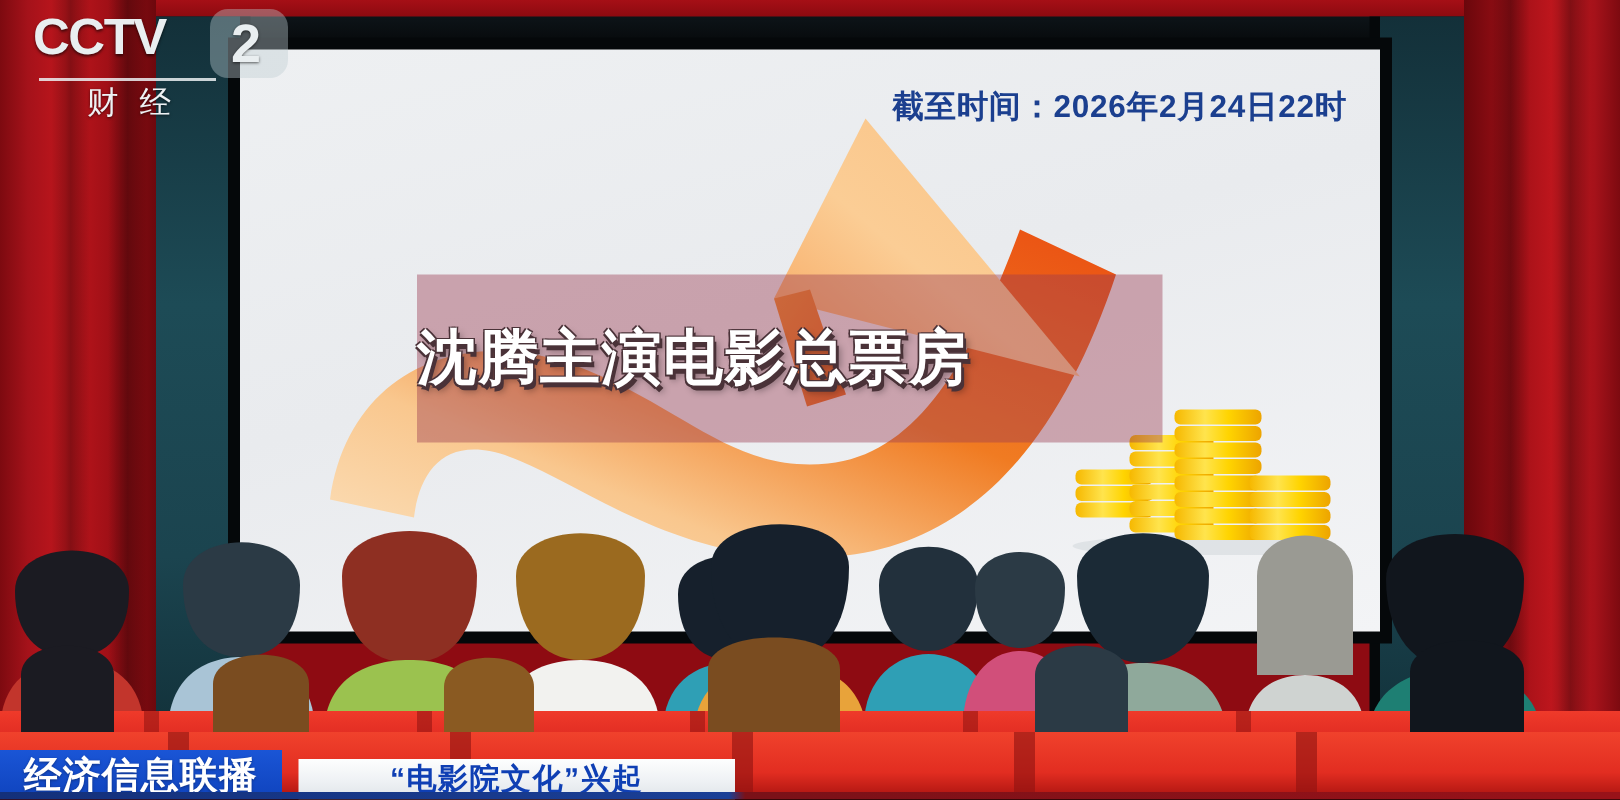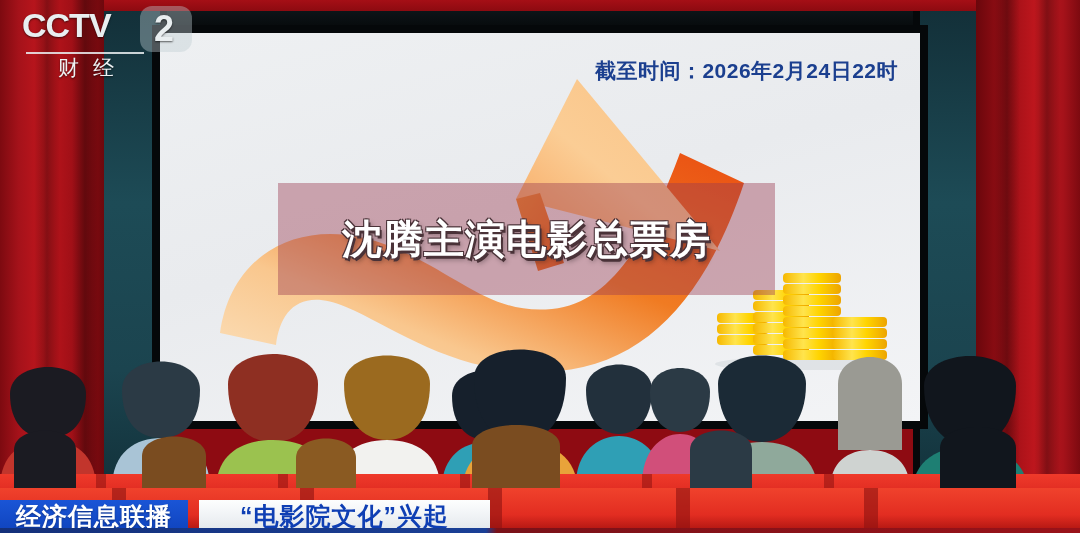--- a/index.html
+++ b/index.html
@@ -38,21 +38,21 @@
   
   .arrow-wrap{position:absolute;left:0;top:0;width:760px;height:388px;}
 
   
   .coins{position:absolute;left:545px;top:212px;width:190px;height:125px;}
 
   
   .band{position:absolute;left:118px;top:150px;width:497px;height:112px;
     background:rgba(155,60,80,.42);}
   .headline{position:absolute;left:118px;top:150px;width:497px;height:112px;
-    display:flex;flex-direction:column;align-items:center;justify-content:center;}
+    display:flex;flex-direction:column;justify-content:center;}
   .hl-line{color:#fff;font-weight:bold;letter-spacing:1px;line-height:1.05;white-space:nowrap;
     text-shadow:2px 3px 0 #4a3238, -1px -1px 0 #4a3238, 1px -1px 0 #4a3238, -1px 1px 0 #4a3238, 3px 4px 5px rgba(0,0,0,.35);}
   .hl-1{font-size:40px;}
   .hl-2{font-size:40px;margin-top:6px;}
 
   
   .audience{position:absolute;left:0;bottom:0;width:1080px;height:195px;}
 
   
   .logo{position:absolute;left:22px;top:4px;width:172px;height:78px;}
@@ -69,21 +69,21 @@
 
   
   .ticker{position:absolute;left:0;bottom:0;height:44px;display:flex;align-items:flex-end;}
   .ticker-prog{width:188px;background:linear-gradient(180deg,#1a55d6 0%,#0f43bd 100%);
     display:flex;align-items:center;justify-content:center;}
   .ticker-prog span{color:#fff;font-size:25px;font-weight:bold;letter-spacing:1px;
     text-shadow:0 1px 2px rgba(0,0,0,.35);}
   .ticker-div{width:11px;background:#5fe9f6;}
   .ticker-head{width:291px;background:linear-gradient(180deg,#fdfefe 0%,#eef1f4 55%,#dfe4e9 100%);
     display:flex;align-items:center;justify-content:center;}
-  .ticker-head span{color:#0f3fb4;font-size:25px;font-weight:bold;letter-spacing:1px;}
+  .ticker-head span{color:#0f3fb4;font-size:20px;font-weight:bold;letter-spacing:1px;}
   .ticker-base{position:absolute;left:0;bottom:0;width:1080px;height:5px;
     background:linear-gradient(90deg,#14307a 0%,#1a3f96 45%,#7a1118 46%,#991219 100%);}
 </style>
 </head>
 <body>
 
 <div id="stage">
 
   <div class="top-red"></div>
   <div class="top-dark"></div>

